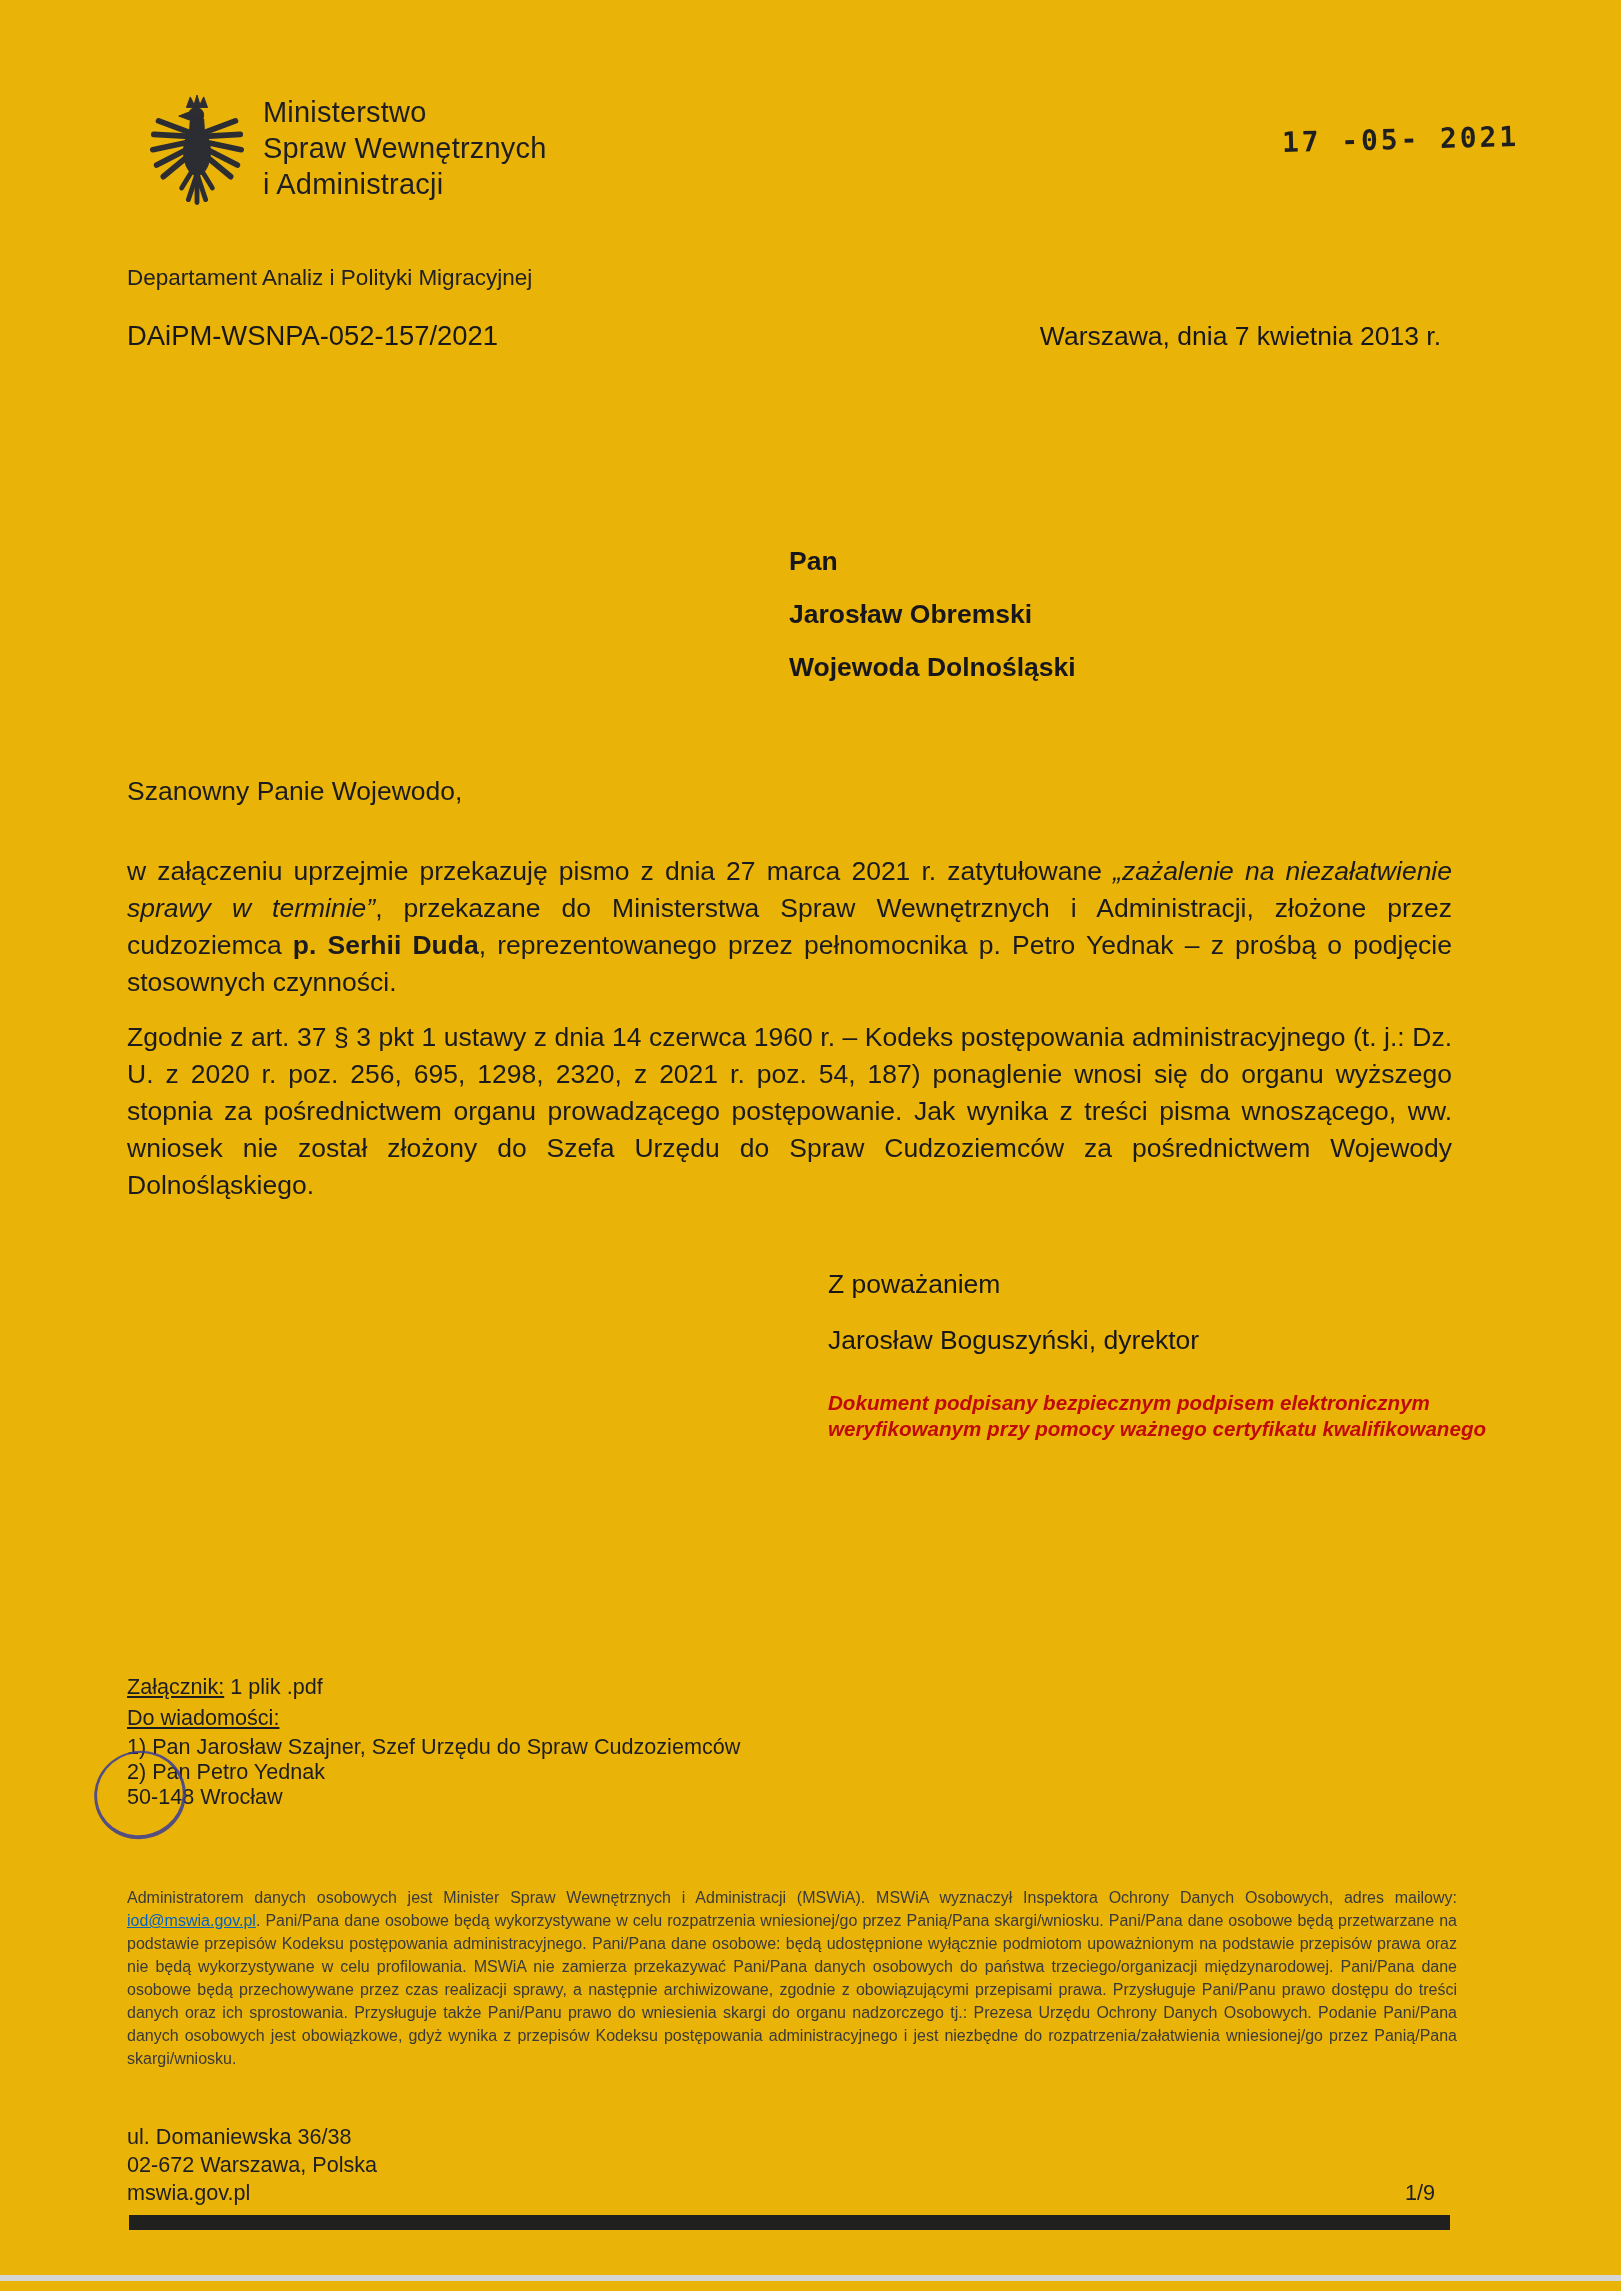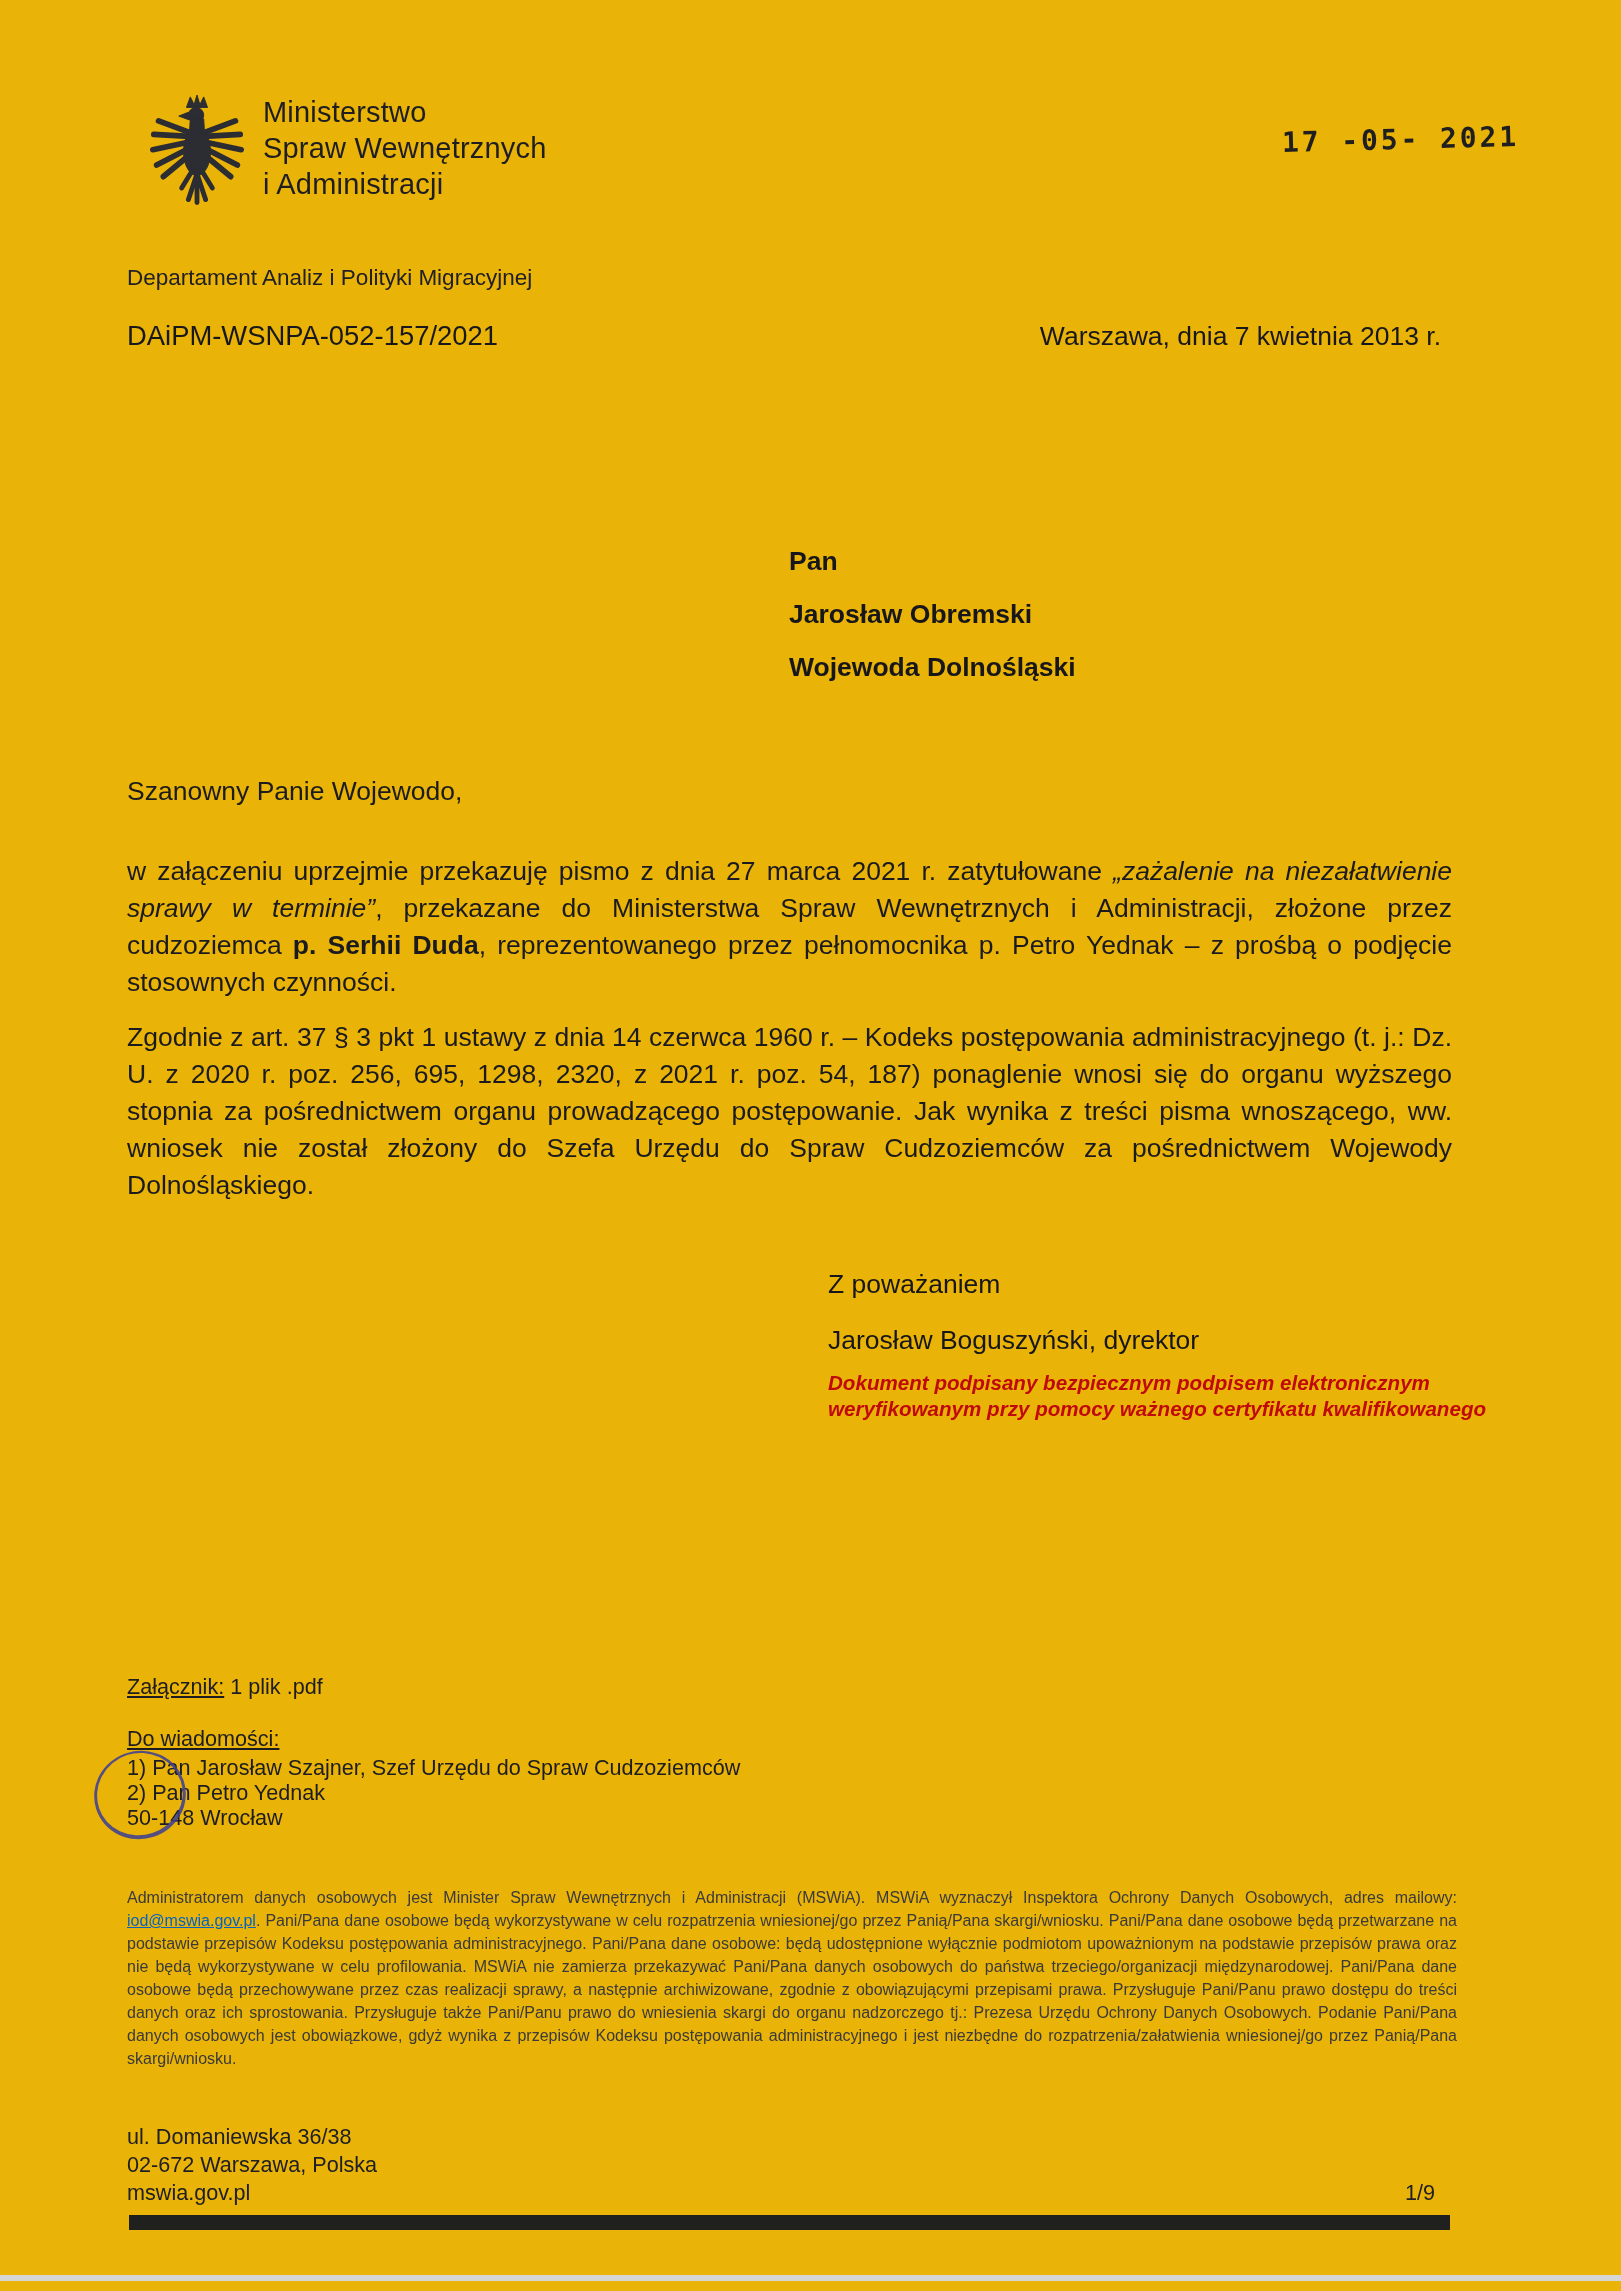--- a/index.html
+++ b/index.html
@@ -35,28 +35,28 @@
   }
   .para-1 { top:853px; }
   .para-2 { top:1019px; }
   .it { font-style:italic; }
   .bd { font-weight:bold; }
 
   
   .signature { position:absolute; left:828px; top:1269px; font-size:26.5px; color:#17171b; }
   .signature .signer { margin-top:24.5px; }
   .esign-note {
-    margin-top:14px; font-size:20.6px; line-height:26.5px;
+    margin-top:34px; font-size:20.6px; line-height:26.5px;
     font-style:italic; font-weight:bold; color:#c00a0a;
   }
 
   
   .attachments { position:absolute; left:127px; top:1674px; font-size:21.6px; color:#1d1d21; }
   .u { text-decoration:underline; }
-  .cc-label { margin-top:26px; }
+  .cc-label { margin-top:5px; }
   .cc-list { margin-top:2.9px; line-height:25px; }
   .pen-circle {
     position:absolute; left:94px; top:1751px; width:86px; height:82px;
     border:3.9px solid #3b3d96; border-radius:50%;
     transform:rotate(-18deg); opacity:0.85;
     border-top-width:2.9px; border-right-width:3.9px; border-bottom-width:4.9px;
   }
 
   
   .fineprint {

